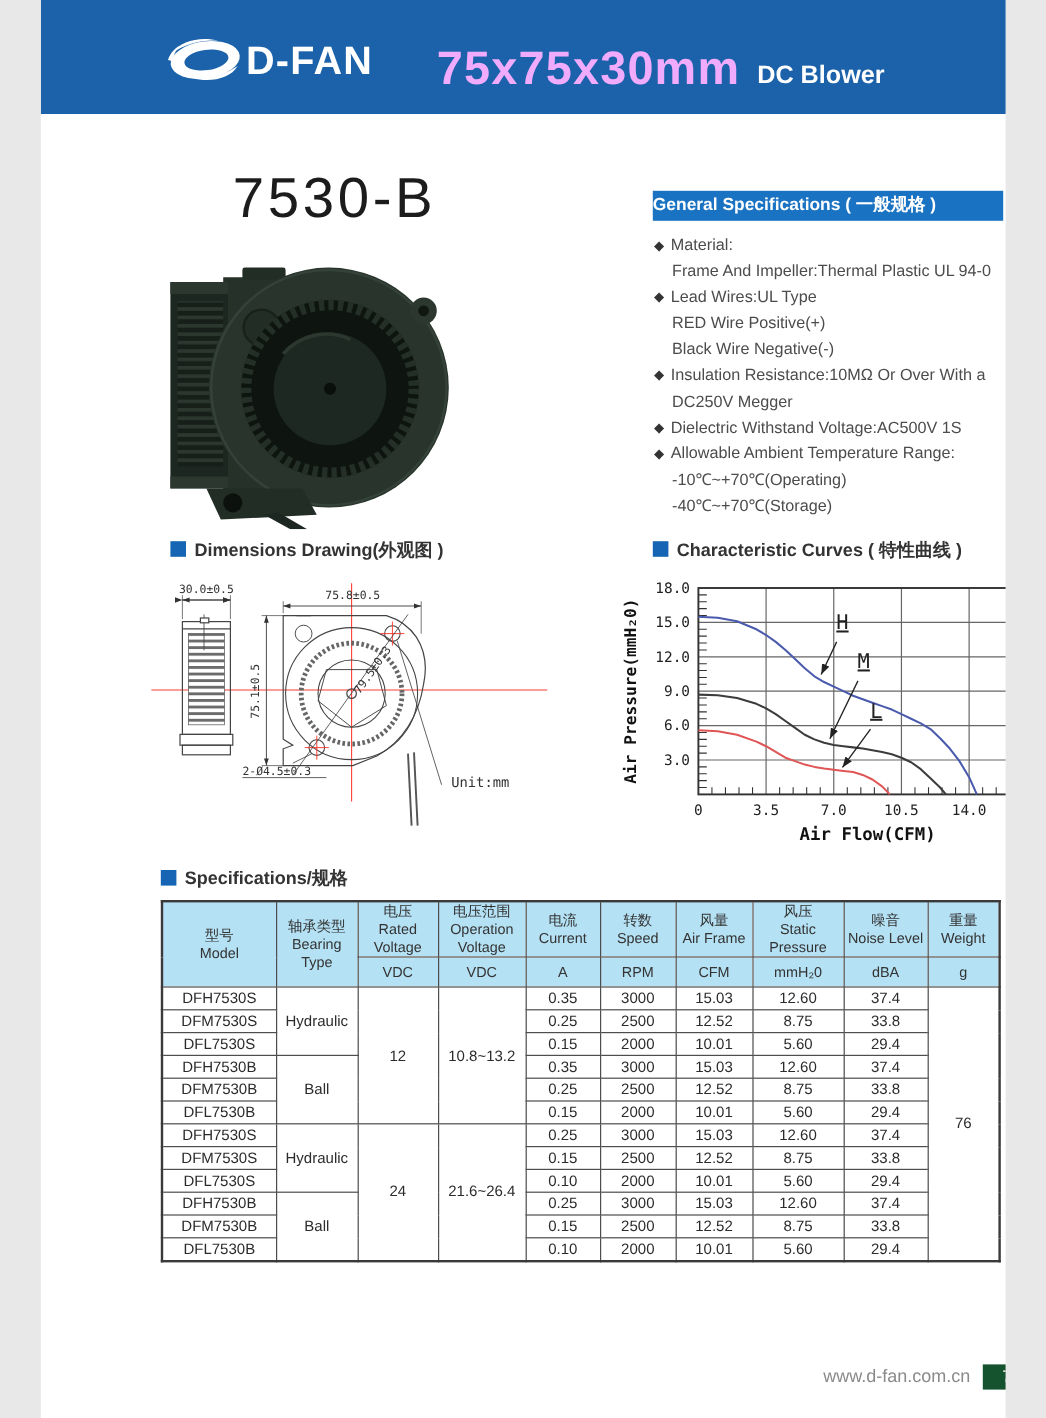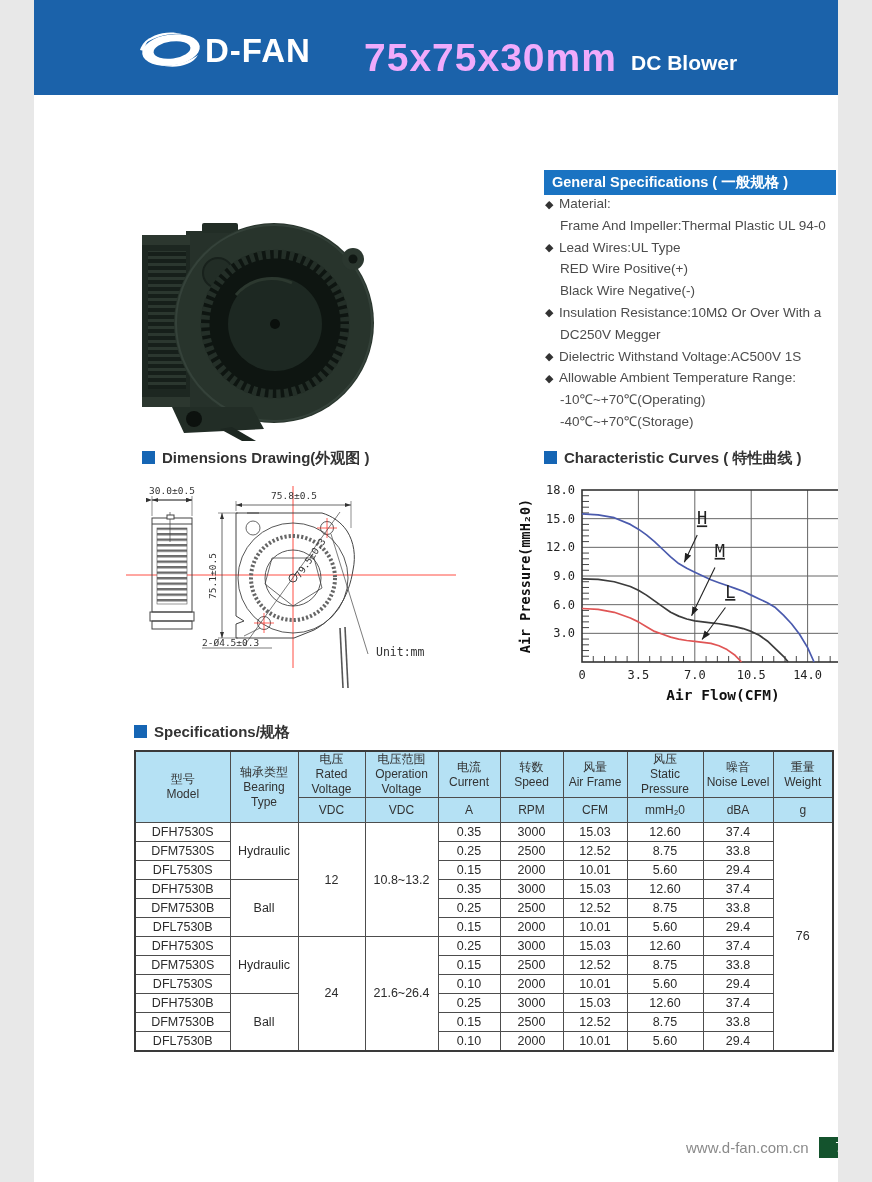--- a/index.html
+++ b/index.html
@@ -7,22 +7,22 @@
         font-family:"Liberation Sans",sans-serif;margin:0 auto;}
   
   .hdr{position:absolute;left:0;top:0;width:872px;height:95px;background:#1b62aa;}
   .hdr .logo{position:absolute;left:104px;top:24px;width:210px;height:50px;}
   .hdr .size{position:absolute;left:330px;top:38px;font-size:39px;font-weight:600;color:#f0abfc;letter-spacing:1px;line-height:1;}
   .hdr .cat{position:absolute;left:597px;top:52px;font-size:21px;font-weight:600;color:#fff;line-height:1;}
   
   .model-title{position:absolute;left:160px;top:137px;font-size:47px;font-weight:500;color:#1c1c1c;letter-spacing:3px;}
   .photo{position:absolute;left:90px;top:193px;width:256px;height:248px;}
   
-  .gs-bar{position:absolute;left:510px;top:170px;width:292px;height:25px;background:#1a73c2;
-          color:#fff;font-size:14.5px;font-weight:700;line-height:25px;padding-left:8px;box-sizing:border-box;}
+  .gs-bar{position:absolute;left:510px;top:159px;width:292px;height:25px;background:#1a73c2;
+          color:#fff;font-size:14.5px;font-weight:700;line-height:25px;padding-left:0;box-sizing:border-box;}
   .gs-list{position:absolute;left:511px;top:193px;width:310px;font-size:13.5px;color:#4c4c4c;}
   .gs-line{height:21.8px;line-height:21.8px;white-space:nowrap;}
   .gs-line .dm{display:inline-block;width:14px;font-size:11px;color:#333;vertical-align:0.5px;}
   .gs-line.indent{padding-left:15px;}
   
   .sec{position:absolute;font-size:15px;font-weight:600;color:#333;white-space:nowrap;}
   .sec .sq{display:inline-block;width:13px;height:13px;background:#1565b4;margin-right:7px;vertical-align:-1px;}
   
   .ribbon{position:absolute;left:818px;top:450px;width:54px;height:350px;}
   
@@ -56,20 +56,21 @@
         <path d="M6,20 C12,10 30,6 44,10 C30,9 16,13 6,20 Z" fill="#ffffff"></path>
         <path d="M60,31 C54,42 36,45 22,41 C36,43 50,38 60,31 Z" fill="#ffffff"></path>
         <path d="M2,26 C4,20 8,16 12,14 C8,19 6,23 6,27 Z" fill="#ffffff"></path>
       </g>
       <text x="67" y="38" font-family="Liberation Sans, sans-serif" font-size="33" font-weight="700" fill="#ffffff" letter-spacing="1">D-FAN</text>
     </svg>
     <div class="size">75x75x30mm</div>
     <div class="cat">DC Blower</div>
   </div>
 
+  <div class="model-title">7530-B</div>
 
   <svg class="photo" viewBox="0 0 256 248">
     <defs>
       <pattern id="vents" width="8" height="7" patternUnits="userSpaceOnUse">
         <rect width="8" height="7" fill="#161f1a"></rect>
         <rect y="0" width="8" height="3" fill="#2b372f"></rect>
       </pattern>
     </defs>
     <g>
       <path d="M62,38 L170,38 C186,38 206,46 220,62 C238,82 246,104 244,130 C241,168 210,222 148,228 L62,228 Z" fill="#26312a"></path>

